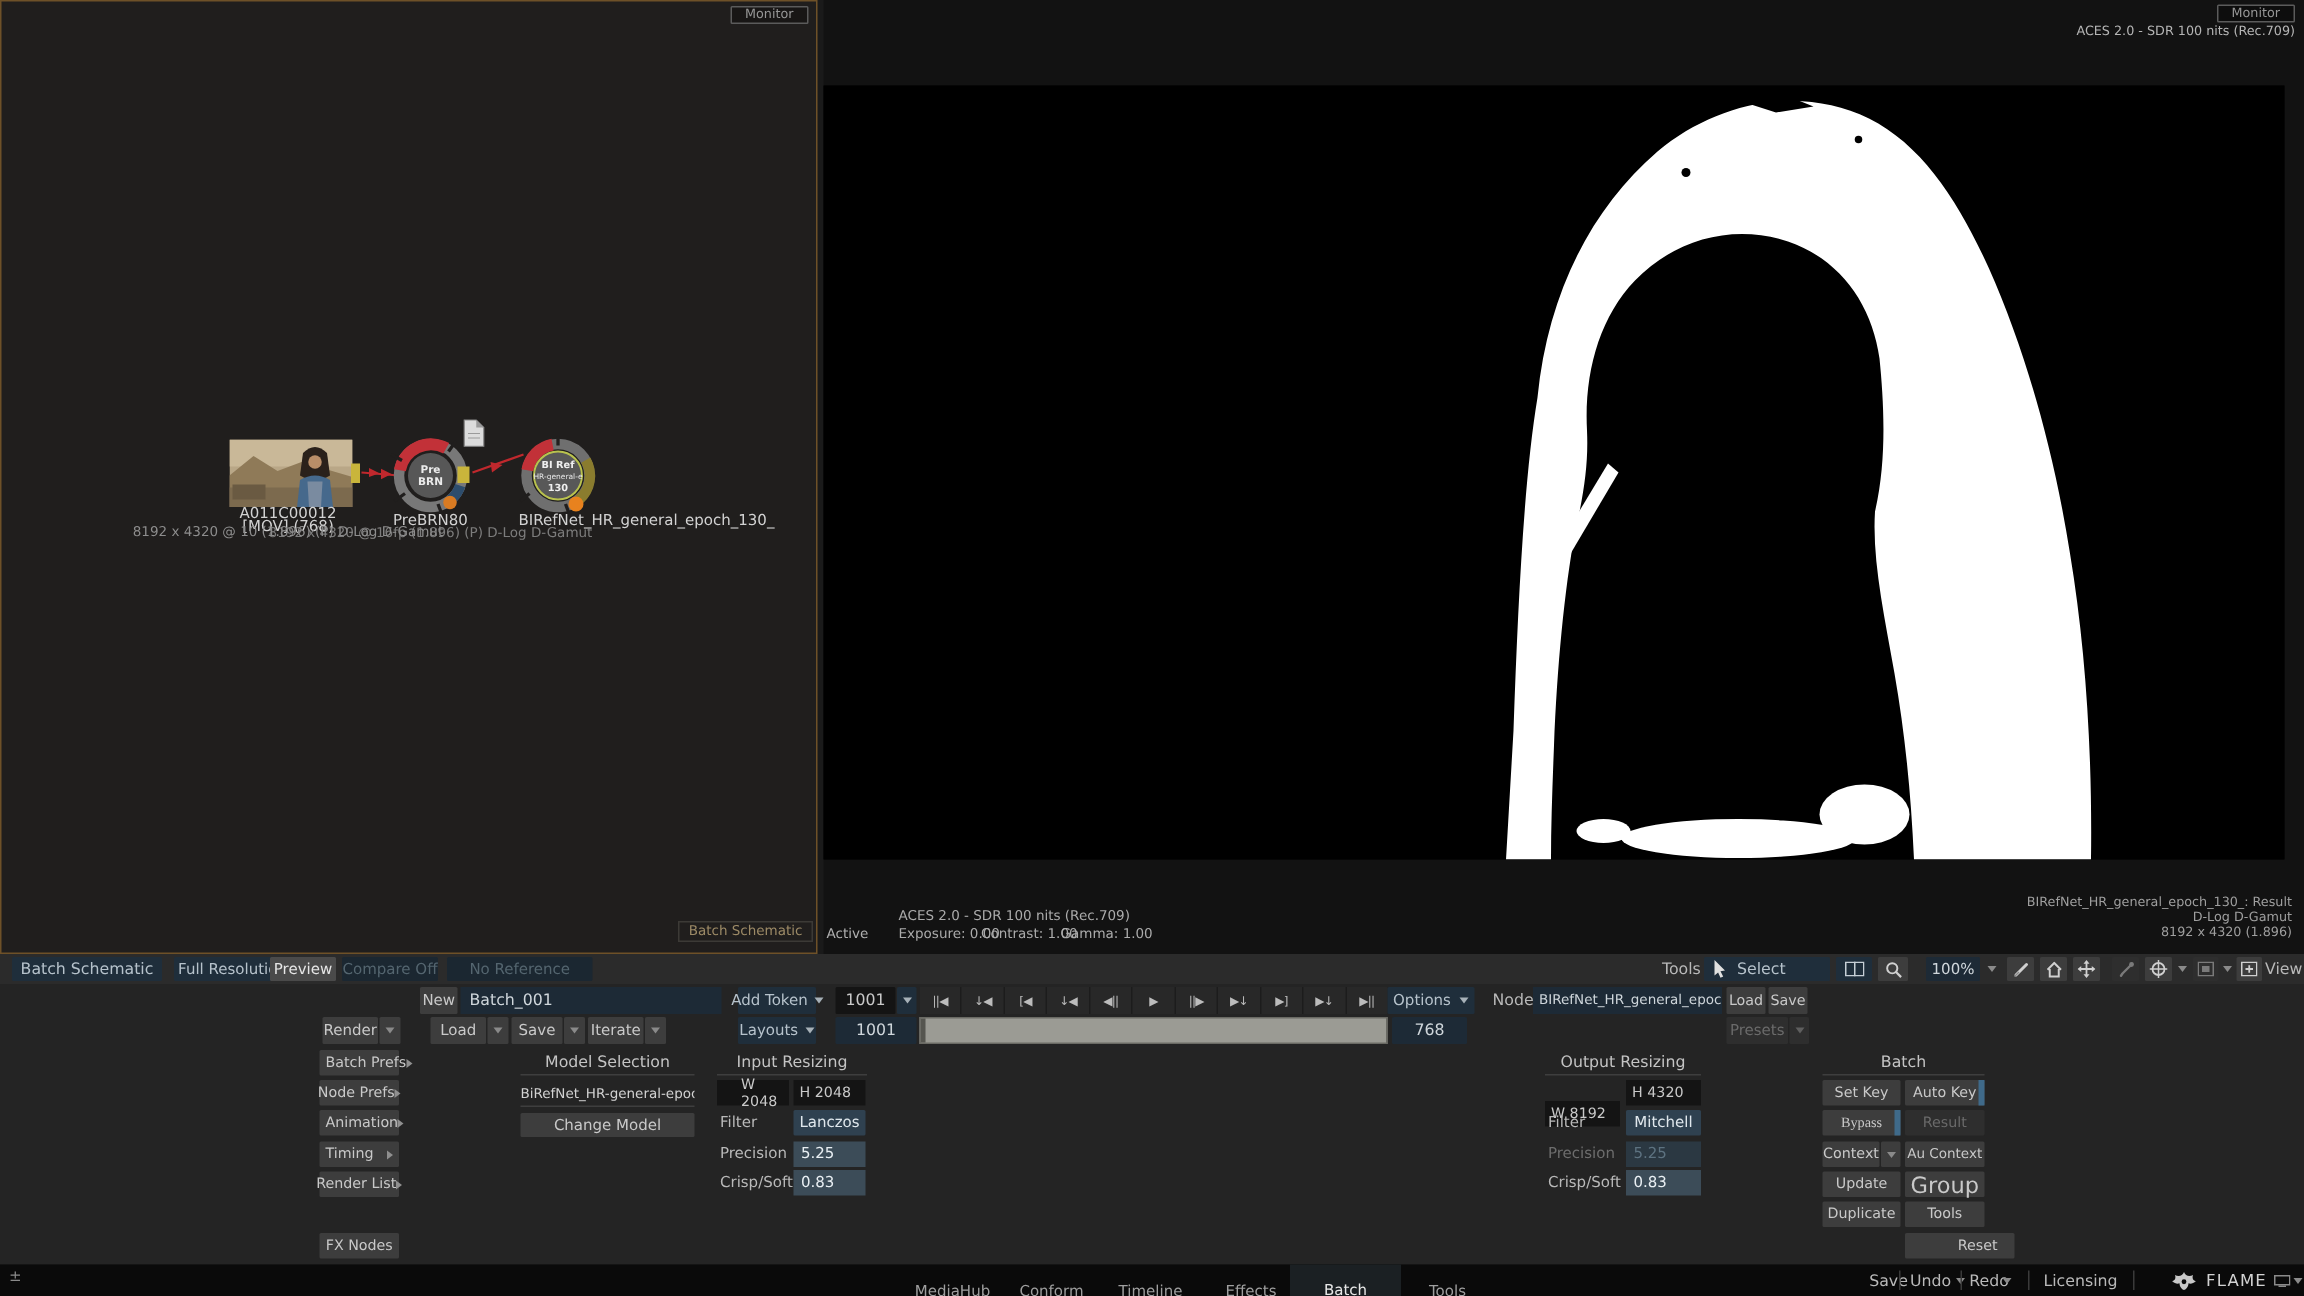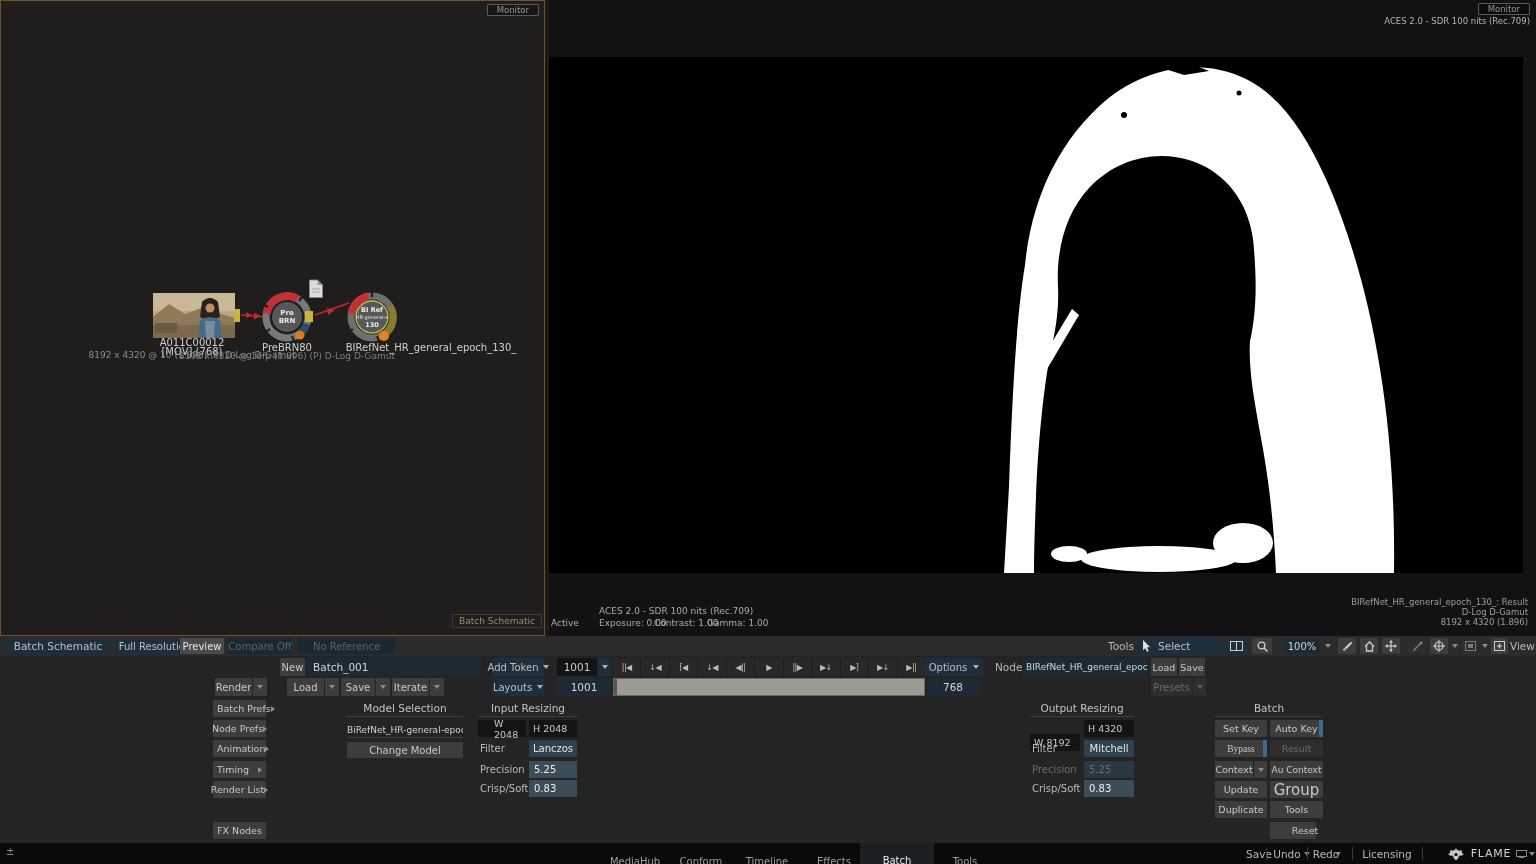--- a/index.html
+++ b/index.html
@@ -372,21 +372,21 @@
       <div class="btn gray-dim" style="position:absolute;left:55px;top:38px;width:53px;height:17px;font-size:9.5px;">Result</div>
       <div class="btn gray" style="position:absolute;left:0;top:59px;width:38px;height:17px;font-size:9.5px;">Context</div>
       <div class="btn gray" style="position:absolute;left:39px;top:59px;width:13px;height:17px;">
           <span class="caret-d dk"></span>
         </div>
       <div class="btn gray" style="position:absolute;left:55px;top:59px;width:53px;height:17px;font-size:9px;">Au Context</div>
       <div class="btn gray" style="position:absolute;left:0;top:79px;width:52px;height:17px;font-size:9.5px;">Update</div>
       <div class="btn gray" style="position:absolute;left:55px;top:79px;width:53px;height:17px;font-size:15px;">Group</div>
       <div class="btn gray" style="position:absolute;left:0;top:99px;width:52px;height:17px;font-size:9.5px;">Duplicate</div>
       <div class="btn gray" style="position:absolute;left:55px;top:99px;width:53px;height:17px;font-size:9.5px;">Tools</div>
-      <div class="btn gray" style="position:absolute;left:55px;top:120px;width:46px;height:17px;font-size:9.5px;padding-left:24px;">Reset</div>
+      <div class="btn gray" style="position:absolute;left:55px;top:120px;width:73px;height:17px;font-size:9.5px;padding-left:24px;">Reset</div>
     </div>
   </div>
 
   <div class="abs" style="left:0;top:843px;width:1536px;height:21px;background:#0a0a0a;">
     <div class="abs" style="left:6px;top:3px;font-size:10px;color:#8a8a8a;">±</div>
 
     <div class="tab" style="left:604px;width:62px;">MediaHub</div>
     <div class="tab" style="left:674px;width:54px;">Conform</div>
     <div class="tab" style="left:740px;width:54px;">Timeline</div>
     <div class="tab" style="left:810px;width:48px;">Effects</div>

